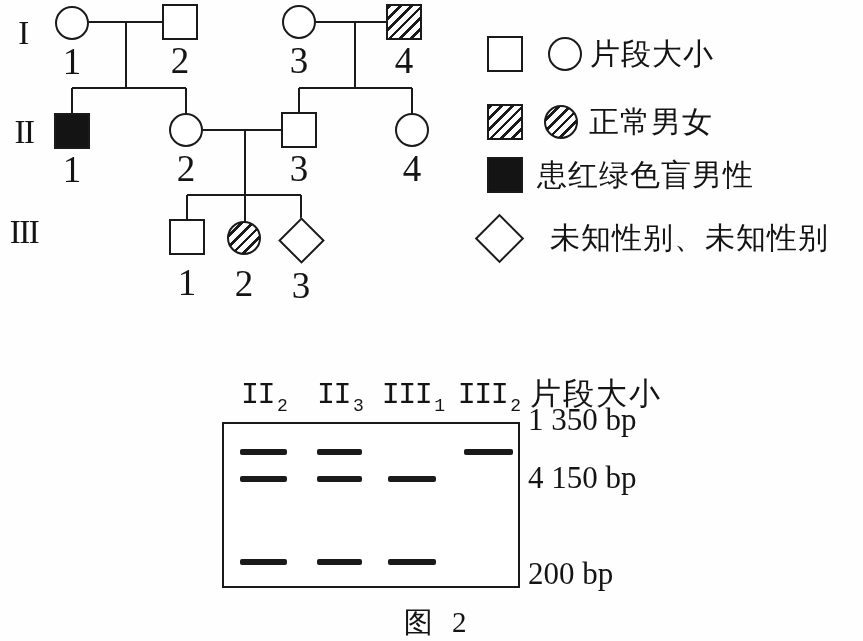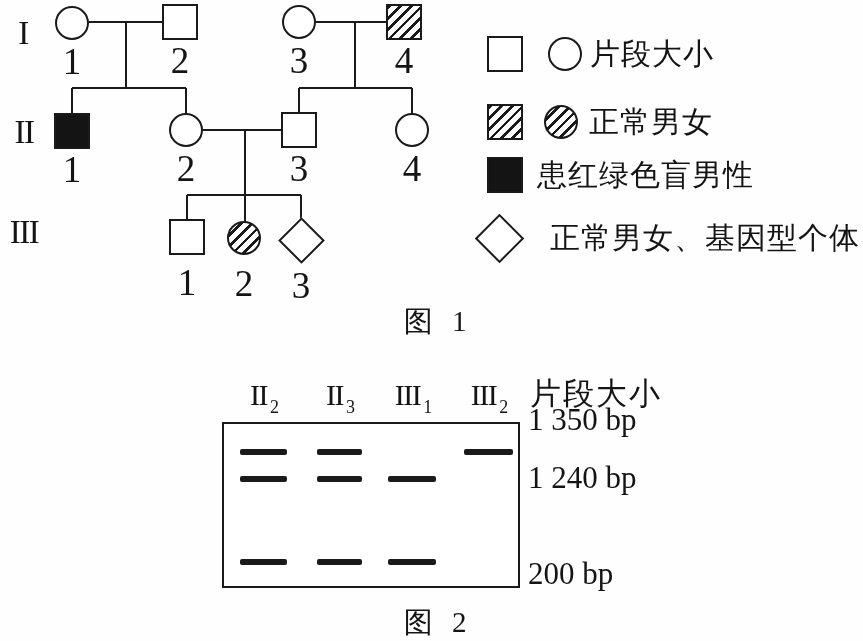--- a/index.html
+++ b/index.html
@@ -15,21 +15,21 @@
   .sym.filled{background:#141414;}
   .sym.hatched{background:repeating-linear-gradient(135deg,#1a1a1a 0 2.6px,#fff 2.6px 7.6px);}
   .sym.diamond{transform:rotate(45deg);}
   .gen{position:absolute;transform:translate(-50%,-50%);font-size:33px;letter-spacing:-1.5px;line-height:1;}
   .num{position:absolute;transform:translateX(-50%);font-size:37px;line-height:1;}
   .legend-label{position:absolute;transform:translateY(-50%);font-size:30px;white-space:nowrap;letter-spacing:1px;}
   .caption{position:absolute;transform:translate(-50%,-50%);font-size:29px;white-space:nowrap;letter-spacing:6px;}
   
   .gel-box{position:absolute;box-sizing:border-box;border:2.4px solid #1a1a1a;background:#fff;}
   .band{position:absolute;background:#1a1a1a;border-radius:2px;}
-  .lane-label{position:absolute;transform:translate(-50%,-50%);font-size:30px;letter-spacing:-1.5px;white-space:nowrap;}
+  .lane-label{position:absolute;transform:translate(-50%,-50%);font-size:30px;letter-spacing:-1.5px;white-space:nowrap;font-family:Liberation Mono, monospace;}
   .lane-label .sub{font-size:18px;letter-spacing:0;position:relative;top:8px;left:3px;}
   .size-label{position:absolute;transform:translateY(-50%);font-size:31px;white-space:nowrap;}
   .size-header{position:absolute;transform:translateY(-50%);font-size:31px;white-space:nowrap;letter-spacing:2px;}
 </style>
 </head>
 <body>
 
 <div class="stage">
   <div id="pedigree">
       <div class="gen" style="left: 23px; top: 33px;">I</div>
@@ -77,38 +77,37 @@
   <div id="legend">
       <div class="sym" style="left: 487px; top: 36px; width: 36px; height: 36px;"></div>
       <div class="sym circle" style="left: 548px; top: 37px; width: 34px; height: 34px;"></div>
       <div class="legend-label" style="left: 590px; top: 54px;">片段大小</div>
       <div class="sym hatched" style="left: 487px; top: 104px; width: 36px; height: 36px;"></div>
       <div class="sym circle hatched" style="left: 544px; top: 105px; width: 34px; height: 34px;"></div>
       <div class="legend-label" style="left: 589px; top: 122px;">正常男女</div>
       <div class="sym filled" style="left: 487px; top: 157px; width: 36px; height: 36px;"></div>
       <div class="legend-label" style="left: 537px; top: 175px;">患红绿色盲男性</div>
       <div class="sym diamond" style="left: 482px; top: 220.5px; width: 35px; height: 35px;"></div>
-      <div class="legend-label" style="left: 550px; top: 238px;">正常男女、基因型个体</div>
+      <div class="legend-label" style="left: 550px; top: 238px;">未知性别、未知性别</div>
     </div>
-  <div class="caption" style="left:438px;top:322px">图 1</div>
 
   <div id="gel">
     <div class="gel-box" id="gel-frame" style="left: 222px; top: 422px; width: 298px; height: 166px;"></div>
     <div class="size-header" id="gel-header" style="left: 530px; top: 394px;">片段大小</div>
   <div class="lane-label" style="left: 263px; top: 395px;"><span>II</span><span class="sub">2</span></div>
       <div class="lane-label" style="left: 339px; top: 395px;"><span>II</span><span class="sub">3</span></div>
       <div class="lane-label" style="left: 412px; top: 395px;"><span>III</span><span class="sub">1</span></div>
       <div class="lane-label" style="left: 488px; top: 395px;"><span>III</span><span class="sub">2</span></div>
       <div class="band" style="left: 239.5px; top: 449px; width: 47px; height: 6px;"></div>
       <div class="band" style="left: 316.5px; top: 449px; width: 45px; height: 6px;"></div>
       <div class="band" style="left: 463.5px; top: 449px; width: 49px; height: 6px;"></div>
       <div class="size-label" style="left: 528px; top: 420px;">1 350 bp</div>
       <div class="band" style="left: 239.5px; top: 476px; width: 47px; height: 6px;"></div>
       <div class="band" style="left: 316.5px; top: 476px; width: 45px; height: 6px;"></div>
       <div class="band" style="left: 388px; top: 476px; width: 48px; height: 6px;"></div>
-      <div class="size-label" style="left: 528px; top: 478px;">1 240 bp</div>
+      <div class="size-label" style="left: 528px; top: 478px;">4 150 bp</div>
       <div class="band" style="left: 239.5px; top: 559px; width: 47px; height: 6px;"></div>
       <div class="band" style="left: 316.5px; top: 559px; width: 45px; height: 6px;"></div>
       <div class="band" style="left: 388px; top: 559px; width: 48px; height: 6px;"></div>
       <div class="size-label" style="left: 528px; top: 574px;">200 bp</div>
     </div>
   <div class="caption" style="left:438px;top:623px">图 2</div>
 </div>
 
 </body></html>

